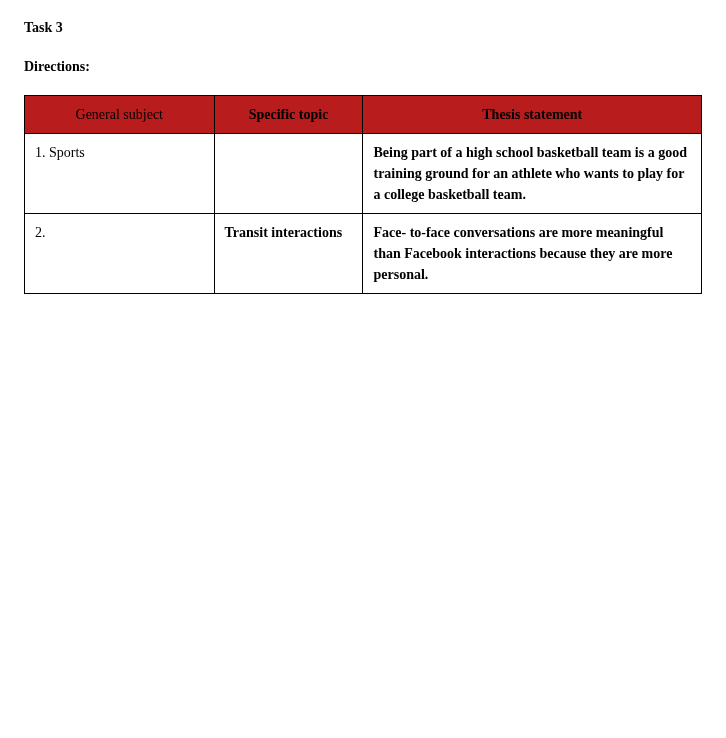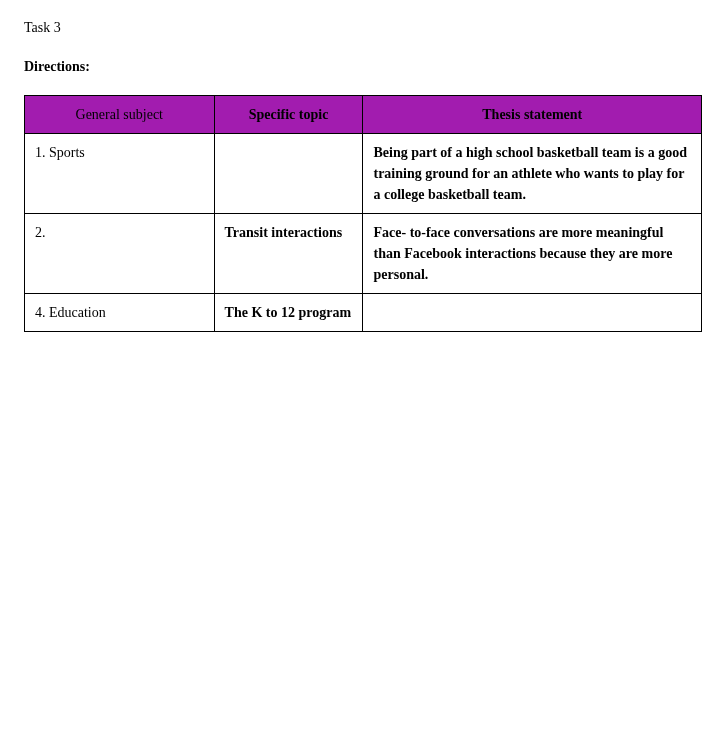--- a/index.html
+++ b/index.html
@@ -10,21 +10,21 @@
     body {
       background: #ffffff;
       font-family: 'Times New Roman', Times, serif;
       font-size: 14px;
       color: #000000;
       padding: 20px 24px;
       width: 726px;
       min-height: 738px;
     }
     .task-title {
-      font-weight: normal;
+      font-weight: bold;
       margin-bottom: 4px;
     }
     .directions-block {
       display: flex;
       margin-bottom: 18px;
       line-height: 1.5;
       margin-top: 20px;
     }
     .directions-label {
       font-weight: bold;
@@ -39,21 +39,21 @@
       width: 100%;
     }
     th, td {
       border: 1px solid #000000;
       padding: 8px 10px;
       vertical-align: top;
       line-height: 1.5;
     }
     th {
       font-weight: normal;
-      background: #a21caf;
+      background: #b91c1c;
     }
     .col-general { width: 28%; }
     .col-specific { width: 22%; font-weight: bold; }
     .col-thesis   { width: 50%; font-weight: bold; }
   </style>
 </head>
 <body>
 
 <p class="task-title">Task 3</p>
 
@@ -73,19 +73,14 @@
   <tr>
         <td class="col-general">1.  Sports</td>
         <td class="col-specific"></td>
         <td class="col-thesis">Being part of a high school basketball team is a good training ground for an athlete who wants to play for a college basketball team.</td>
       </tr>
       <tr>
         <td class="col-general">2.</td>
         <td class="col-specific">Transit interactions</td>
         <td class="col-thesis">Face- to-face conversations are more meaningful than Facebook interactions because they are more personal.</td>
       </tr>
-      <tr>
-        <td class="col-general">4.  Education</td>
-        <td class="col-specific">The K to 12 program</td>
-        <td class="col-thesis"></td>
-      </tr>
     </tbody>
 </table>
 
 </body></html>

